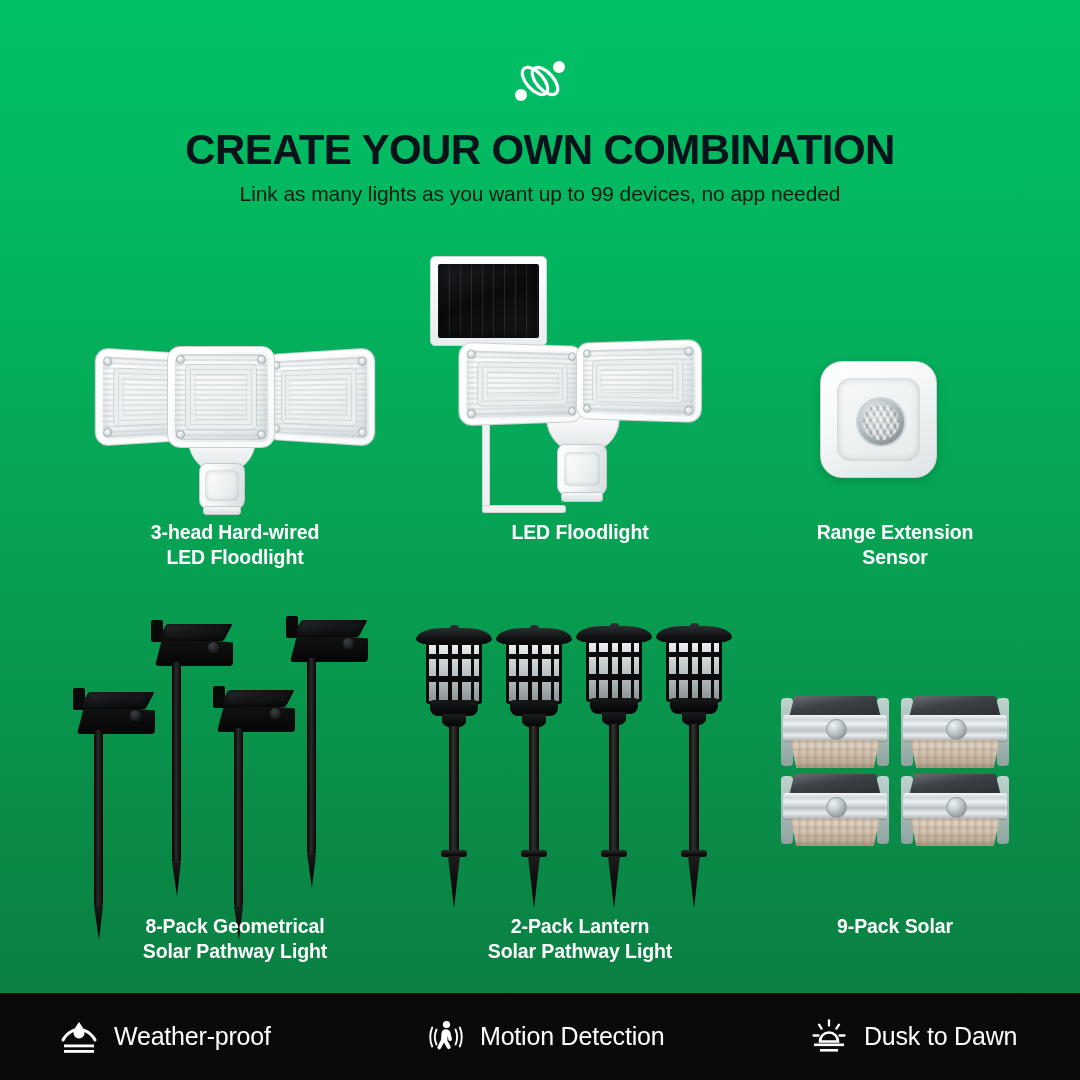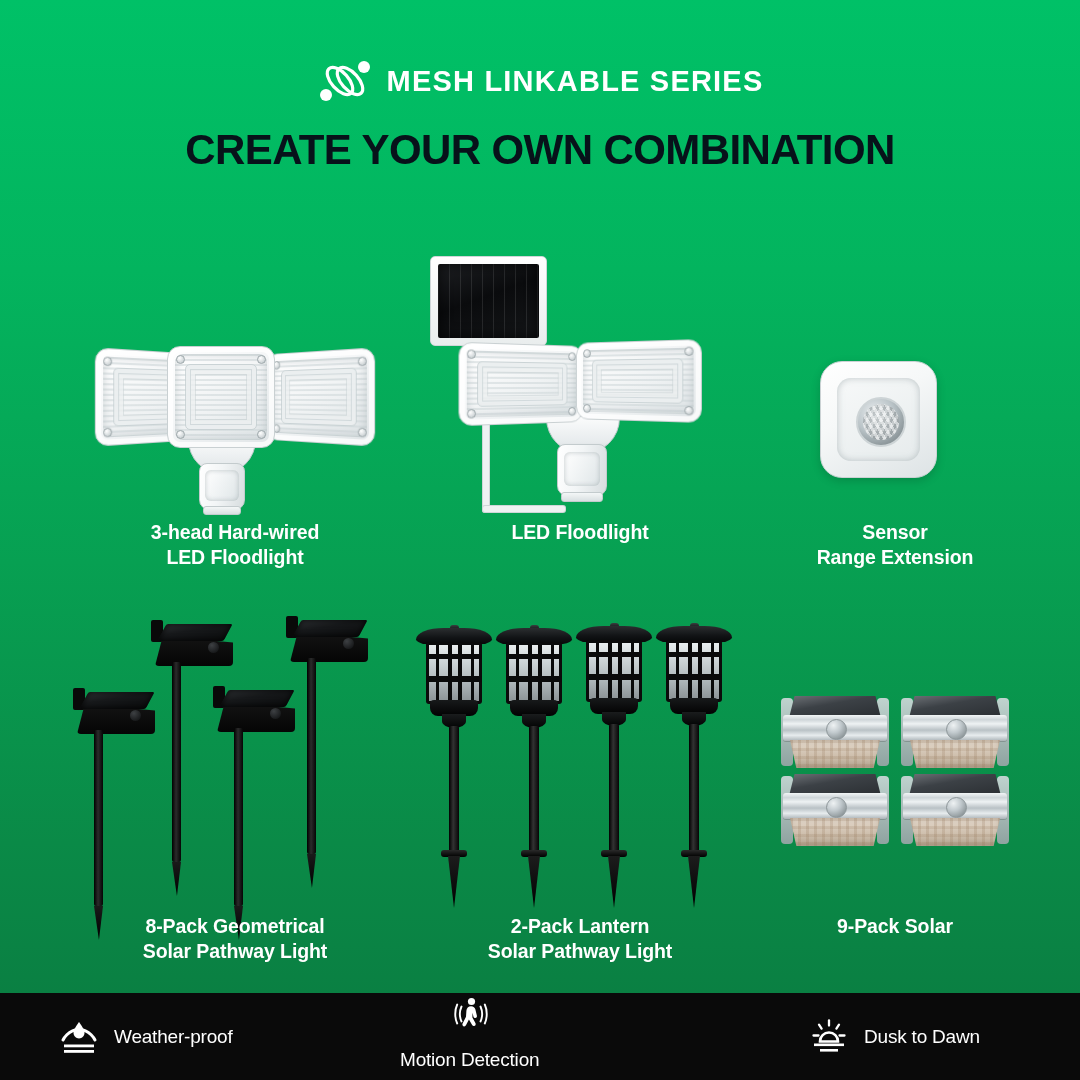--- a/index.html
+++ b/index.html
@@ -261,41 +261,41 @@
   
   .footer{
     position:absolute;left:0;bottom:0;width:1080px;height:87px;
     background:#0a0a0a;
   }
   .feat{
     position:absolute;top:0;height:87px;display:flex;align-items:center;gap:14px;
   }
   .feat .ficon{width:42px;height:42px;flex:0 0 auto;display:block;}
   .feat .flabel{
-    color:#ffffff;font-size:19px;font-weight:500;letter-spacing:-0.2px;white-space:nowrap;
+    color:#ffffff;font-size:25px;font-weight:500;letter-spacing:-0.2px;white-space:nowrap;
   }
 </style>
 </head>
 <body>
 
 <div id="poster">
 
   <div class="brandline">
     <svg class="logo" viewBox="0 0 56 46">
       <g fill="none" stroke="#ffffff" stroke-width="3.2" stroke-linecap="round">
         <ellipse cx="23" cy="23" rx="8.5" ry="16.5" transform="rotate(-42 23 23)"></ellipse>
         <ellipse cx="33" cy="23" rx="8.5" ry="16.5" transform="rotate(-42 33 23)"></ellipse>
       </g>
       <circle cx="9" cy="37" r="6" fill="#ffffff"></circle>
       <circle cx="47" cy="9" r="6" fill="#ffffff"></circle>
     </svg>
-    <div class="btxt">MESH LINKABLE SERIES</div>
   </div>
 
   <div class="headline">CREATE YOUR OWN COMBINATION</div>
+  <div class="subhead">Link as many lights as you want up to 99 devices, no app needed</div>
 
   <div class="prodrow" style="top:240px;height:340px;">
 
     <div class="cell" style="left:55px;width:360px;">
       <div class="stage" style="height:265px;">
 
         <div class="fl-head" style="left:38px;top:103px;width:118px;height:90px;transform:perspective(360px) rotateY(26deg);">
           <div class="fl-lens"></div>
           <div class="screw" style="left:7px;top:7px;"></div>
           <div class="screw" style="right:7px;top:7px;"></div>
@@ -368,22 +368,22 @@
     </div>
 
     <div class="cell" style="left:745px;width:300px;">
       <div class="stage" style="height:265px;">
         <div class="res-body" style="left:75px;top:113px;width:115px;height:115px;">
           <div class="res-inner"></div>
           <div class="res-lens"></div>
         </div>
       </div>
       <div class="caption" style="top:272px;">
+        <span>Range Extension</span>
         <span>Sensor</span>
-        <span>Range Extension</span>
       </div>
     </div>
   </div>
 
   <div class="prodrow" style="top:608px;height:350px;">
 
     <div class="cell" style="left:55px;width:360px;">
       <div class="stage" style="height:290px;">
 
         <div class="geo" style="left:100px;top:4px;width:78px;height:270px;">
@@ -523,21 +523,21 @@
     <div class="feat" style="left:58px;">
       <svg class="ficon" viewBox="0 0 42 42">
         <path d="M21 6 C21 6 15.5 13 15.5 16.8 C15.5 20 18 22.4 21 22.4 C24 22.4 26.5 20 26.5 16.8 C26.5 13 21 6 21 6 Z" fill="#ffffff"></path>
         <path d="M5 24 C5 24 10 13.5 21 13.5 C32 13.5 37 24 37 24" fill="none" stroke="#ffffff" stroke-width="3" stroke-linecap="round"></path>
         <rect x="6" y="28.5" width="30" height="2.8" fill="#ffffff"></rect>
         <rect x="6" y="34" width="30" height="2.8" fill="#ffffff"></rect>
       </svg>
       <div class="flabel">Weather-proof</div>
     </div>
 
-    <div class="feat" style="left:400px;flex-direction:column;">
+    <div class="feat" style="left:424px;">
       <svg class="ficon" viewBox="0 0 42 42">
         <g fill="#ffffff">
           <circle cx="22.5" cy="8.5" r="3.6"></circle>
           <path d="M22 13.2 c2.4 0 4 1.4 4.4 3.4 l1.5 6.2 c.25 1.1 -.45 2 -1.5 2.1 c-1 .1 -1.8 -.5 -2 -1.5 l-.9 -3.6 l-.1 4.7 l3 5.6 c.55 1 .3 2.1 -.65 2.65 c-.95 .55 -2.05 .25 -2.6 -.7 l-3.2 -5.6 l-3 5.9 c-.5 1 -1.6 1.35 -2.55 .85 c-.95 -.5 -1.3 -1.65 -.8 -2.6 l3.4 -6.8 l.4 -6.1 c.15 -2.4 1.9 -4.5 4.6 -4.5 z"></path>
         </g>
         <g fill="none" stroke="#ffffff" stroke-width="1.9" stroke-linecap="round">
           <path d="M12.5 13.5 C10.6 17.8 10.6 24.2 12.5 28.5"></path>
           <path d="M8.2 11.5 C5.6 17 5.6 25 8.2 30.5"></path>
           <path d="M31.5 13.5 C33.4 17.8 33.4 24.2 31.5 28.5"></path>
           <path d="M35.8 11.5 C38.4 17 38.4 25 35.8 30.5"></path>

